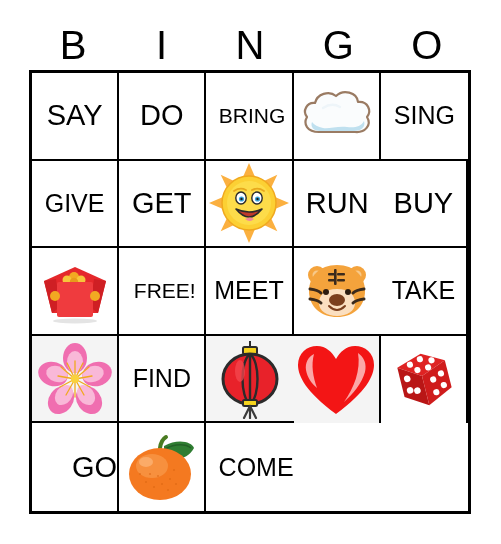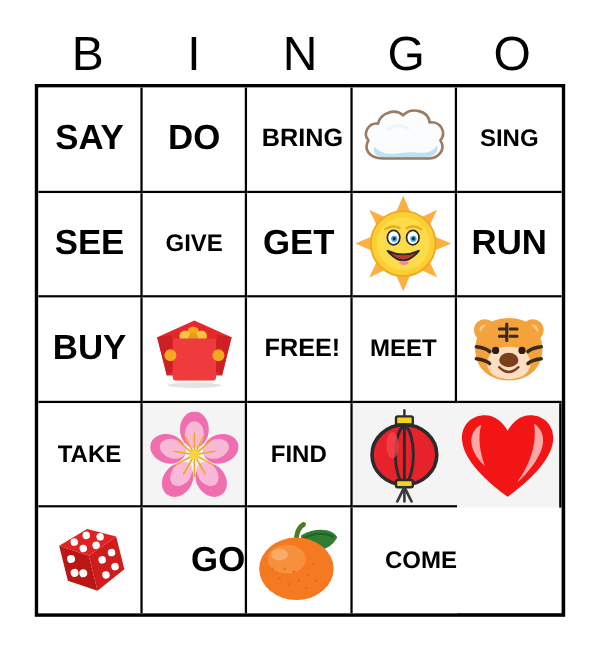--- a/index.html
+++ b/index.html
@@ -65,23 +65,22 @@
     background: #ffffff;
   }
   .cell.col-last { border-right: none; }
   .cell.row-last { border-bottom: none; justify-content: flex-end; }
   .cell-text {
     font-size: 29px;
     line-height: 1;
     white-space: nowrap;
     text-align: center;
     color: #000000;
-    font-weight: bold;
-  }
-  .cell-text.len4 { font-size: 20px; }
+  }
+  .cell-text.len4 { font-size: 25px; }
   .cell-text.len5 { font-size: 21px; margin-left: 6px; }
   .cell-image {
     width: 100%;
     height: 100%;
     display: flex;
     align-items: center;
     justify-content: center;
   }
   .cell-image svg { display: block; }
   .tint { background: #f4f4f4; }
@@ -115,23 +114,20 @@
       <g>
         <path d="M20 46 C8 46 4 38 8 31 C3 25 8 16 16 17 C18 8 30 4 37 10 C44 3 58 6 59 16 C69 15 73 25 68 31 C73 39 66 47 56 46 Z" fill="#fafcfd" stroke="#9a7b63" stroke-width="2.2" stroke-linejoin="round"></path>
         <path d="M13 36 C11 41 15 45 21 45 L55 45 C62 45 67 41 65 35 C62 41 55 42 48 41 C38 40 30 43 24 42 C19 41 15 39 13 36 Z" fill="#bfe0ef"></path>
         <path d="M24 22 C30 18 36 18 41 21" fill="none" stroke="#eef5f9" stroke-width="2.4" stroke-linecap="round"></path>
       </g>
     </svg>
         </span>
       </div>
       <div class="cell col-last">
         <span class="cell-text len4">SING</span>
-      </div>
-      <div class="cell">
-        <span class="cell-text">SEE</span>
       </div>
       <div class="cell">
         <span class="cell-text len4">GIVE</span>
       </div>
       <div class="cell">
         <span class="cell-text">GET</span>
       </div>
       <div class="cell">
         <span class="cell-image">
           <svg width="80" height="80" viewBox="0 0 80 80">

